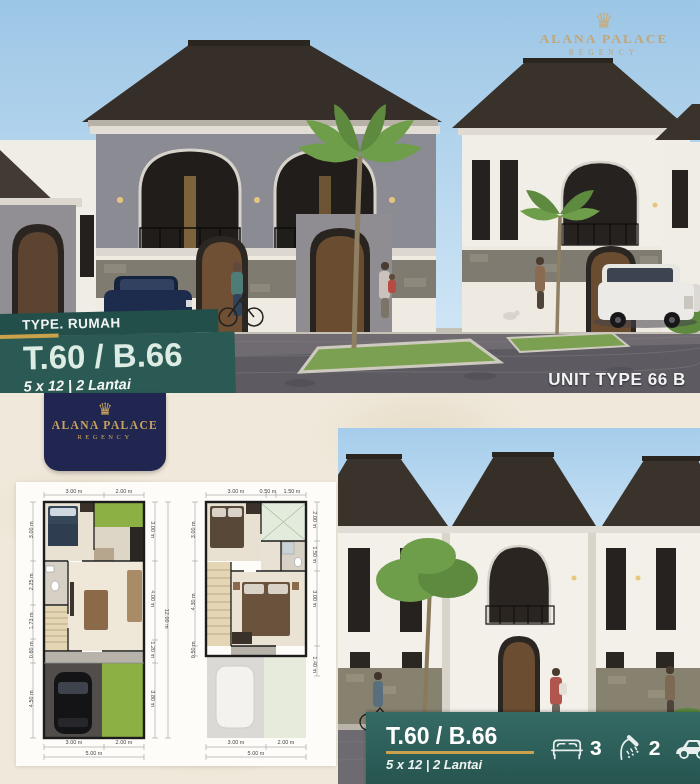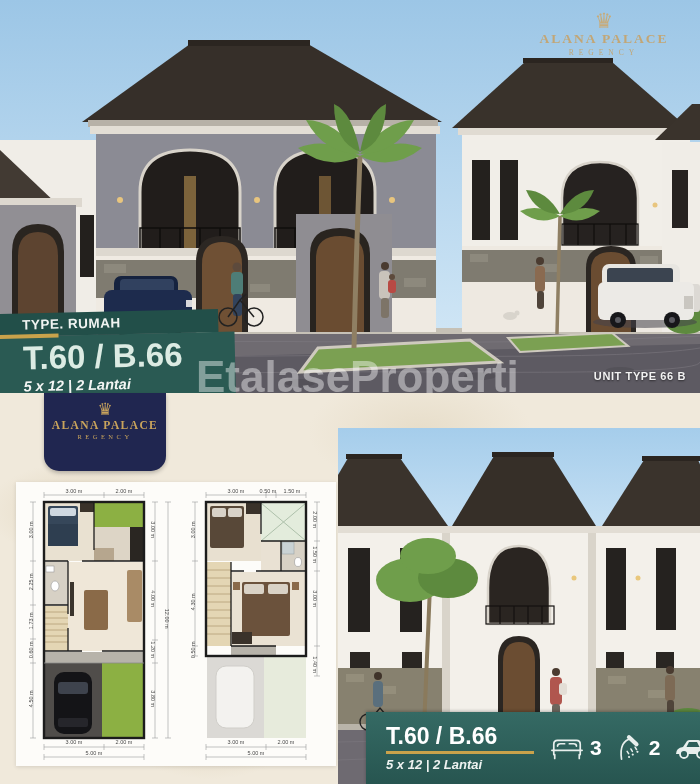--- a/index.html
+++ b/index.html
@@ -17,21 +17,21 @@
   .brand-logo .sub{font-family:"Liberation Serif",serif;font-size:7.5px;letter-spacing:5px;}
 
   .type-banner{position:absolute;left:-4px;top:314px;transform:rotate(-1.3deg);transform-origin:left top;}
   .type-banner .strip{width:196px;background:#224f49;padding:4px 0 4px 26px;
                       color:#f0f4f2;font-size:13.5px;font-weight:700;letter-spacing:.5px;}
   .type-banner .main{position:relative;width:212px;background:#2a5a53;padding:5px 0 9px 26px;}
   .type-banner .goldline{position:absolute;left:0;top:-2px;width:62px;height:4px;background:#c9a24b;}
   .type-banner .title{font-size:33px;font-weight:800;color:#dcebe3;line-height:1.05;}
   .type-banner .dims{font-size:14.5px;font-style:italic;font-weight:700;color:#f4f6f4;margin-top:2px;}
 
-  .unit-label{position:absolute;right:14px;top:370px;color:#f2f2f2;font-size:11px;font-weight:800;
+  .unit-label{position:absolute;right:14px;top:370px;color:#f2f2f2;font-size:17px;font-weight:800;
               letter-spacing:.6px;text-shadow:0 1px 2px rgba(0,0,0,.55);}
 
   .watermark{position:absolute;left:196px;top:352px;font-size:44px;font-weight:700;
              color:rgba(255,255,255,.42);letter-spacing:0;white-space:nowrap;}
 
   
   .lower{position:absolute;left:0;top:393px;width:700px;height:391px;background-color:#f0e9db;
          background-image:
            radial-gradient(140px 70px at 12% 30%, rgba(214,199,168,.5), transparent 70%),
            radial-gradient(160px 80px at 60% 10%, rgba(214,199,168,.35), transparent 70%),
@@ -267,21 +267,20 @@
     <div class="type-banner">
       <div class="strip">TYPE. RUMAH</div>
       <div class="main">
         <div class="goldline"></div>
         <div class="title">T.60 / B.66</div>
         <div class="dims">5 x 12 | 2 Lantai</div>
       </div>
     </div>
 
     <div class="unit-label">UNIT TYPE 66 B</div>
-    <div class="watermark">EtalaseProperti</div>
   </div>
 
   <div class="lower">
 
     <div class="navy-badge">
       <div class="crown">♛</div>
       <div class="name">ALANA PALACE</div>
       <div class="sub">REGENCY</div>
     </div>
 

